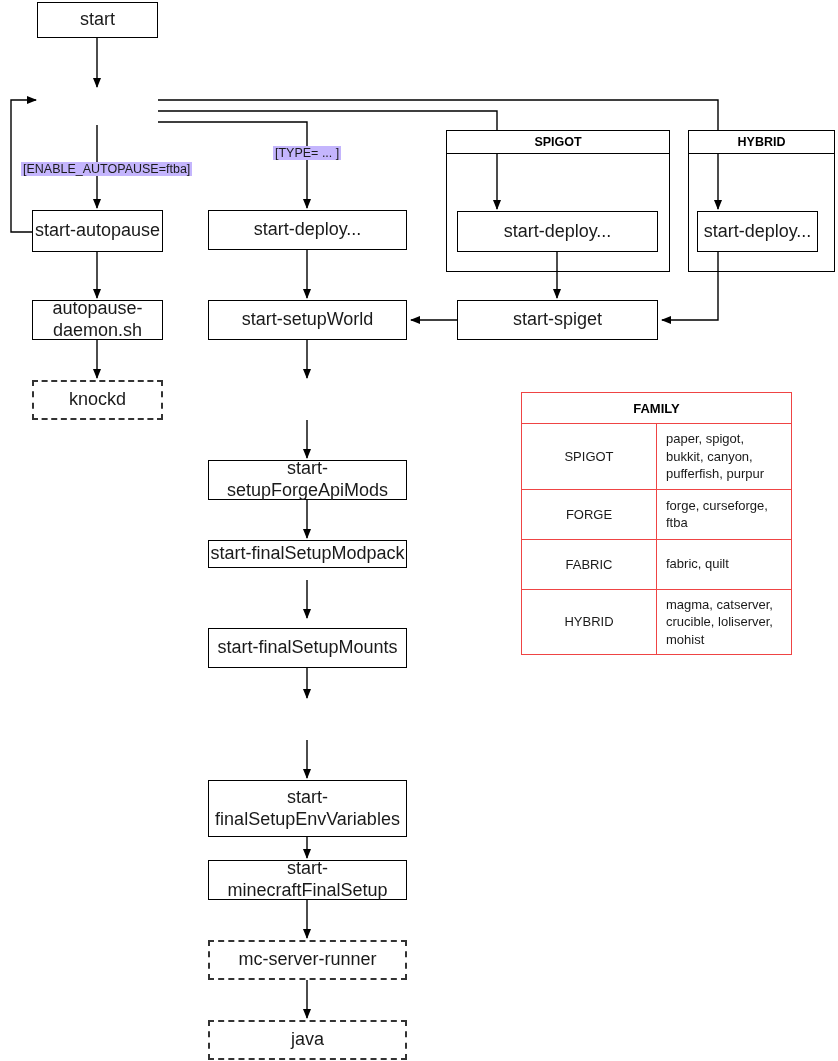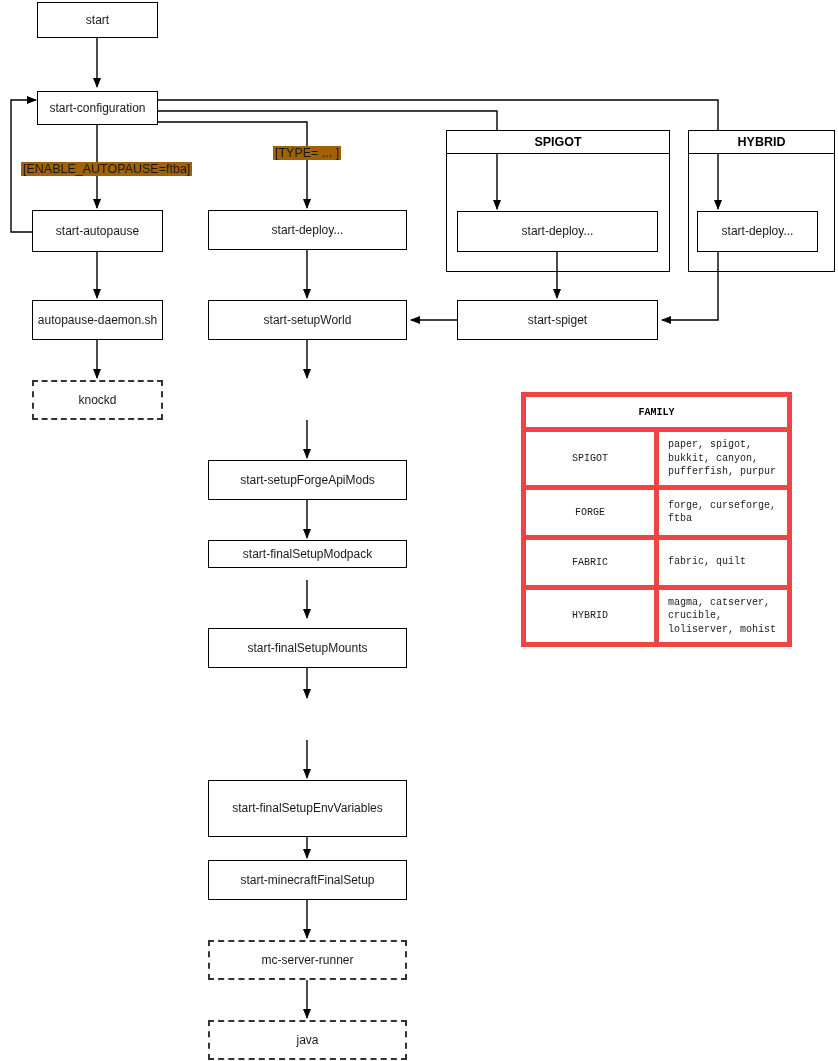--- a/index.html
+++ b/index.html
@@ -28,21 +28,21 @@
     pointer-events: none;
   }
   .node {
     position: absolute;
     box-sizing: border-box;
     border: 1px solid #000000;
     background: #ffffff;
     display: flex;
     align-items: center;
     justify-content: center;
-    font-size: 12px;
+    font-size: 18px;
     line-height: 1.2;
     color: #1a1a1a;
     text-align: center;
     z-index: 2;
   }
   .node.dashed {
     border: 2px dashed #333333;
   }
   .group {
     position: absolute;
@@ -65,38 +65,37 @@
     font-size: 12.5px;
     font-weight: bold;
     color: #000000;
     background: #ffffff;
   }
   .edge-label {
     position: absolute;
     font-size: 12.5px;
     color: #1a1a1a;
     white-space: nowrap;
-    background: #a16207;
+    background: #c4b5fd;
     padding: 0 2px;
     z-index: 3;
   }
   table.legend {
     position: absolute;
     border-collapse: collapse;
     background: #ffffff;
     z-index: 2;
     table-layout: fixed;
   }
   table.legend td, table.legend th {
-    border: 5px solid #ef4444;
-    font-size: 10px;
+    border: 1px solid #ef4444;
+    font-size: 13px;
     font-weight: normal;
     color: #1a1a1a;
     vertical-align: middle;
-    font-family: Liberation Mono, monospace;
   }
   table.legend th.legend-header {
     text-align: center;
     font-weight: bold;
     color: #000000;
     height: 26px;
     padding: 2px 4px;
   }
   table.legend td.fam-key {
     text-align: center;
@@ -154,23 +153,20 @@
       <path d="M718,252 L718,320 L662,320" marker-end="url(#arrow)"></path>
 
       <path d="M457,320 L411,320" marker-end="url(#arrow)"></path>
     </g>
   </svg>
 
   <div class="node" style="left:37px; top:2px; width:121px; height:36px;">
     <span>start</span>
   </div>
 
-  <div class="node" style="left:37px; top:91px; width:121px; height:34px;">
-    <span>start-configuration</span>
-  </div>
 
   <div class="node" style="left:32px; top:210px; width:131px; height:42px;">
     <span>start-autopause</span>
   </div>
 
   <div class="node" style="left:32px; top:300px; width:131px; height:40px;">
     <span>autopause-daemon.sh</span>
   </div>
 
   <div class="node dashed" style="left:32px; top:380px; width:131px; height:40px;">

